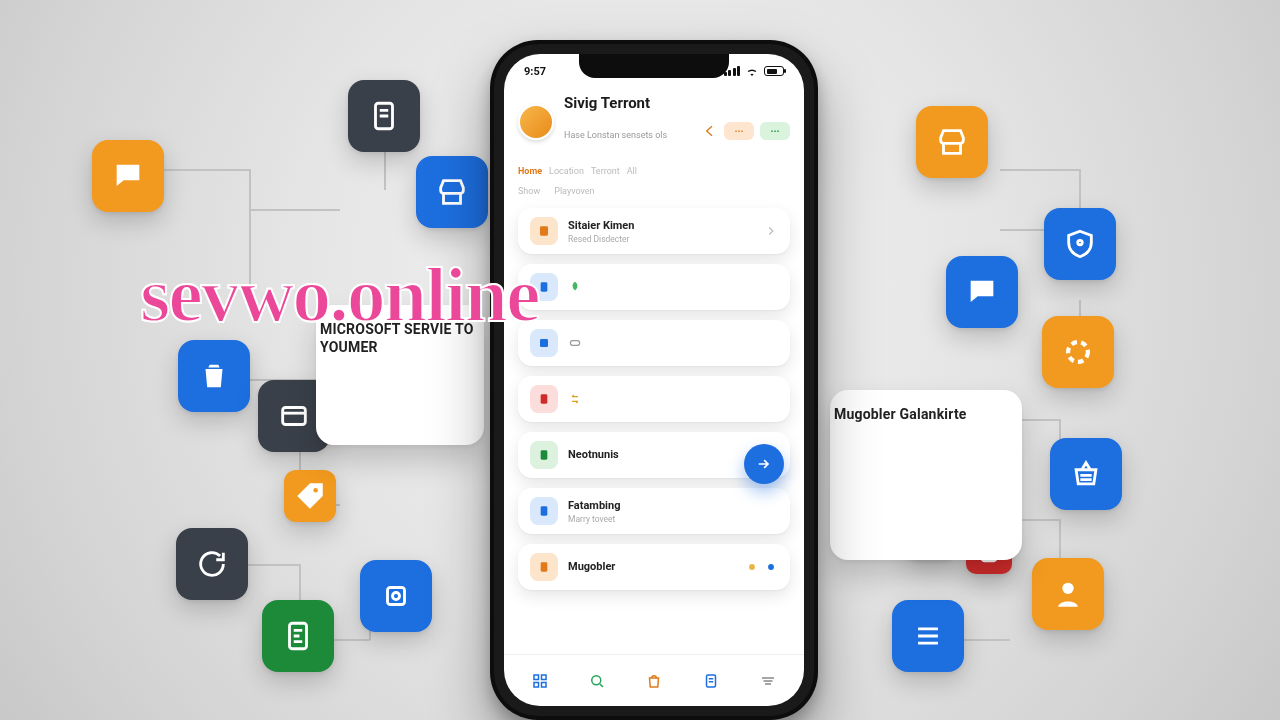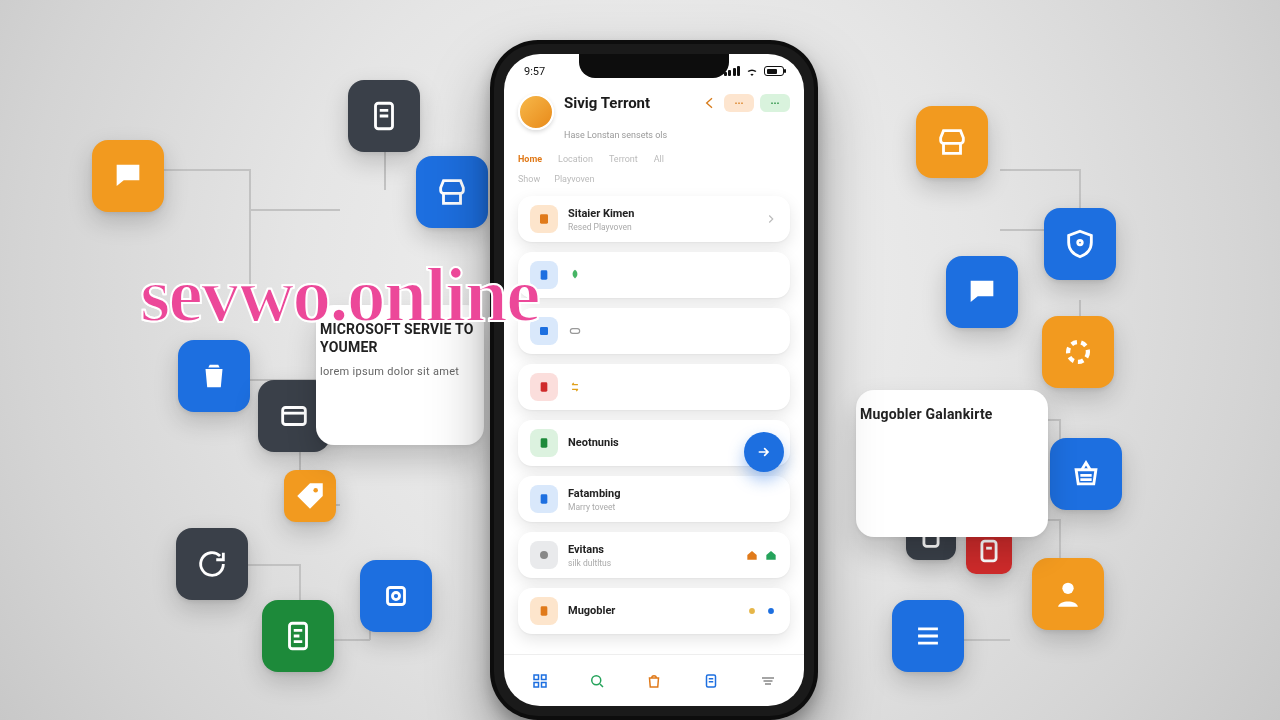--- a/index.html
+++ b/index.html
@@ -32,58 +32,58 @@
   .slate{background:#3a4049}
   .green{background:#1d8a3a}
   .red{background:#cf2b2b}
   
   .card{
     position:absolute;background:#fff;border-radius:18px;
     padding:16px 4px;box-shadow:0 16px 30px rgba(0,0,0,.18),0 2px 4px rgba(0,0,0,.06);
     z-index:20;
   }
   .card-a{left:316px;top:305px;width:168px;height:140px}
-  .card-b{left:856px;top:390px;width:192px;height:147px}
+  .card-b{left:830px;top:390px;width:192px;height:170px}
   .card .ct{font-weight:700;font-size:14px;color:#222;line-height:1.25;letter-spacing:.2px;margin-bottom:8px}
   .card .cd{font-size:11px;color:#666;line-height:1.5;filter:blur(.4px);letter-spacing:.3px}
   
   .phone{
     position:absolute;left:490px;top:40px;width:328px;height:680px;
     border-radius:48px;background:#0d0d0d;
     box-shadow:0 30px 60px rgba(0,0,0,.35),0 8px 16px rgba(0,0,0,.25);
     z-index:30;
   }
   .phone::before{content:"";position:absolute;inset:4px;border-radius:44px;background:#1a1a1a}
   .screen{
     position:absolute;inset:14px;border-radius:36px;background:#fff;overflow:hidden;
     display:flex;flex-direction:column;
   }
   .notch{
     position:absolute;top:0;left:50%;transform:translateX(-50%);
     width:150px;height:24px;background:#0d0d0d;border-radius:0 0 16px 16px;z-index:5
   }
-  .status{height:34px;display:flex;align-items:center;justify-content:space-between;padding:0 20px;font-size:11px;font-weight:400;color:#111}
+  .status{height:34px;display:flex;align-items:center;justify-content:space-between;padding:0 20px;font-size:11px;font-weight:700;color:#111}
   .status .sr{display:flex;align-items:center;gap:5px}
   .bars{display:flex;gap:1.5px;align-items:flex-end}
   .bars span{width:3px;background:#111;border-radius:1px}
   .bars span:nth-child(1){height:4px}.bars span:nth-child(2){height:6px}.bars span:nth-child(3){height:8px}.bars span:nth-child(4){height:10px}
   .batt{width:20px;height:10px;border:1.2px solid #111;border-radius:3px;position:relative}
   .batt::after{content:"";position:absolute;right:-3px;top:2px;width:2px;height:4px;background:#111;border-radius:1px}
   .batt i{position:absolute;inset:1.5px 6px 1.5px 1.5px;background:#111;border-radius:1px}
   .sc-body{flex:1;padding:0 14px;overflow:hidden;display:flex;flex-direction:column;gap:10px}
-  .app-head{display:flex;align-items:flex-start;gap:10px;padding-top:6px}
+  .app-head{display:flex;align-items:flex-end;gap:10px;padding-top:6px}
   .avatar{width:36px;height:36px;border-radius:50%;background:linear-gradient(135deg,#f7b84a,#e88a1a);border:2px solid #fff;box-shadow:0 2px 4px rgba(0,0,0,.15)}
   .titlecol{flex:1}
   .titlecol .t1{font-size:15px;font-weight:700;color:#1b1b1b}
   .titlecol .t2{font-size:9px;color:#999;margin-top:18px;filter:blur(.4px)}
   .head-actions{display:flex;align-items:center;gap:6px}
   .chip{width:30px;height:18px;border-radius:6px;display:flex;align-items:center;justify-content:center;font-size:9px;font-weight:600}
   .chip.cp{background:#fde5cf;color:#d77b1a}
   .chip.cg{background:#d9f3dd;color:#1d8a3a}
-  .tabs{display:flex;gap:16px;font-size:9px;margin-top:4px}
+  .tabs{display:flex;gap:7px;font-size:9px;margin-top:16px}
   .tabs span{color:#bbb;filter:blur(.3px)}
   .tabs span.on{color:#e07a1a;font-weight:700;filter:none}
   .subtabs{display:flex;gap:14px;font-size:9px;color:#bbb;filter:blur(.3px)}
   .list{display:flex;flex-direction:column;gap:10px;margin-top:2px}
   .li{
     background:#fff;border-radius:14px;padding:9px 12px;
     box-shadow:0 6px 16px rgba(0,0,0,.10),0 1px 2px rgba(0,0,0,.04);
     display:flex;align-items:center;gap:10px;position:relative
   }
   .li .ico{width:28px;height:28px;border-radius:8px;display:flex;align-items:center;justify-content:center;flex-shrink:0}
@@ -224,21 +224,20 @@
 </div>
 <div class="tile blue" style="left:892px;top:600px">
   <svg viewBox="0 0 24 24" fill="none" stroke="#fff" stroke-width="2">
       <path d="M5 7h14M5 12h14M5 17h14"></path>
     </svg>
 </div>
 
 <div class="card card-a">
   <div class="ct">MICROSOFT
 SERVIE TO YOUMER</div>
-  <div class="cd">lorem ipsum dolor sit amet</div>
 </div>
 <div class="card card-b">
   <div class="ct">Mugobler Galankirte</div>
 </div>
 
 <div class="phone">
   <div class="screen">
     <div class="notch"></div>
     <div class="status">
       <span>9:57</span>
@@ -285,21 +284,21 @@
 
       <div class="list">
         <div class="li">
           <div class="ico bg-or">
               <svg viewBox="0 0 24 24" fill="#e07a1a">
                 <rect x="6" y="5" width="12" height="14" rx="2"></rect>
               </svg>
             </div>
           <div class="tx">
               <div class="l1">Sitaier Kimen</div>
-              <div class="l2">Resed Playvoven</div>
+              <div class="l2">Resed Disdecter</div>
             </div>
           <div class="tr">
               <svg viewBox="0 0 24 24" fill="none" stroke="#bbb" stroke-width="2">
                 <path d="M9 6l6 6-6 6"></path>
               </svg>
             </div>
         </div>
         <div class="li">
           <div class="ico bg-bl">
               <svg viewBox="0 0 24 24" fill="#1d6fe0">
@@ -361,39 +360,20 @@
           <div class="ico bg-bl">
               <svg viewBox="0 0 24 24" fill="#1d6fe0">
                 <rect x="7" y="5" width="10" height="14" rx="2"></rect>
               </svg>
             </div>
           <div class="tx">
               <div class="l1">Fatambing</div>
               <div class="l2">Marry toveet</div>
             </div>
           <div class="tr"></div>
-        </div>
-        <div class="li">
-          <div class="ico bg-gy">
-              <svg viewBox="0 0 24 24" fill="#888">
-                <circle cx="12" cy="12" r="6"></circle>
-              </svg>
-            </div>
-          <div class="tx">
-              <div class="l1">Evitans</div>
-              <div class="l2">silk dultltus</div>
-            </div>
-          <div class="tr">
-              <svg viewBox="0 0 24 24" fill="#e07a1a">
-                <path d="M4 12l8-7 8 7v8H4z"></path>
-              </svg>
-              <svg viewBox="0 0 24 24" fill="#25a35b">
-                <path d="M4 12l8-7 8 7v8H4z"></path>
-              </svg>
-            </div>
         </div>
         <div class="li">
           <div class="ico bg-or">
               <svg viewBox="0 0 24 24" fill="#e07a1a">
                 <rect x="7" y="5" width="10" height="14" rx="2"></rect>
               </svg>
             </div>
           <div class="tx">
               <div class="l1">Mugobler</div>
               <div class="l2"></div>

